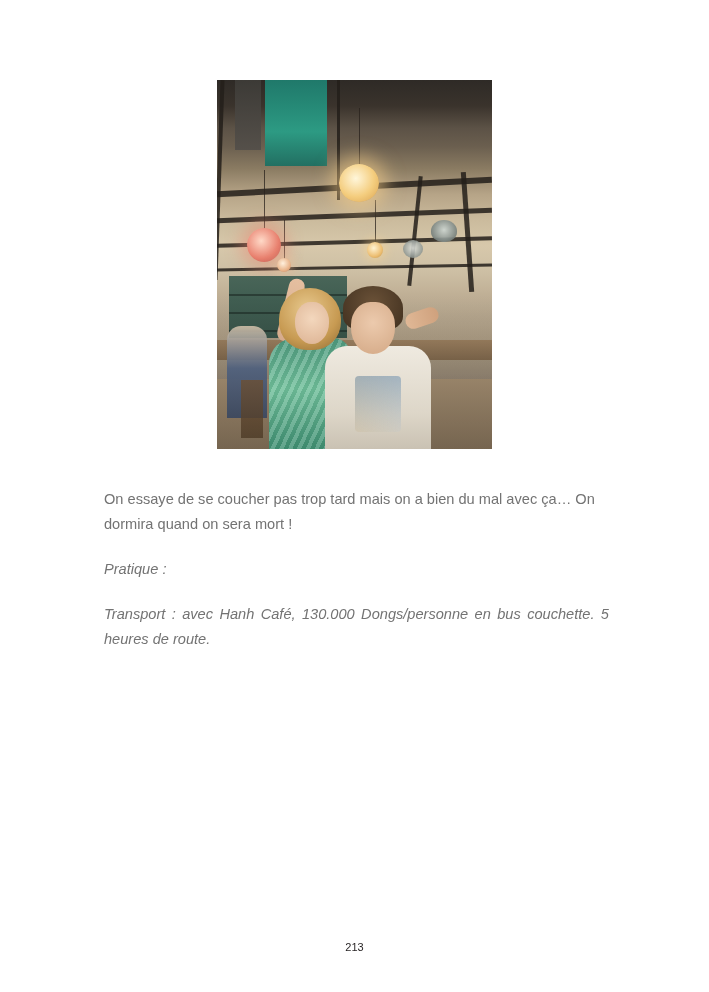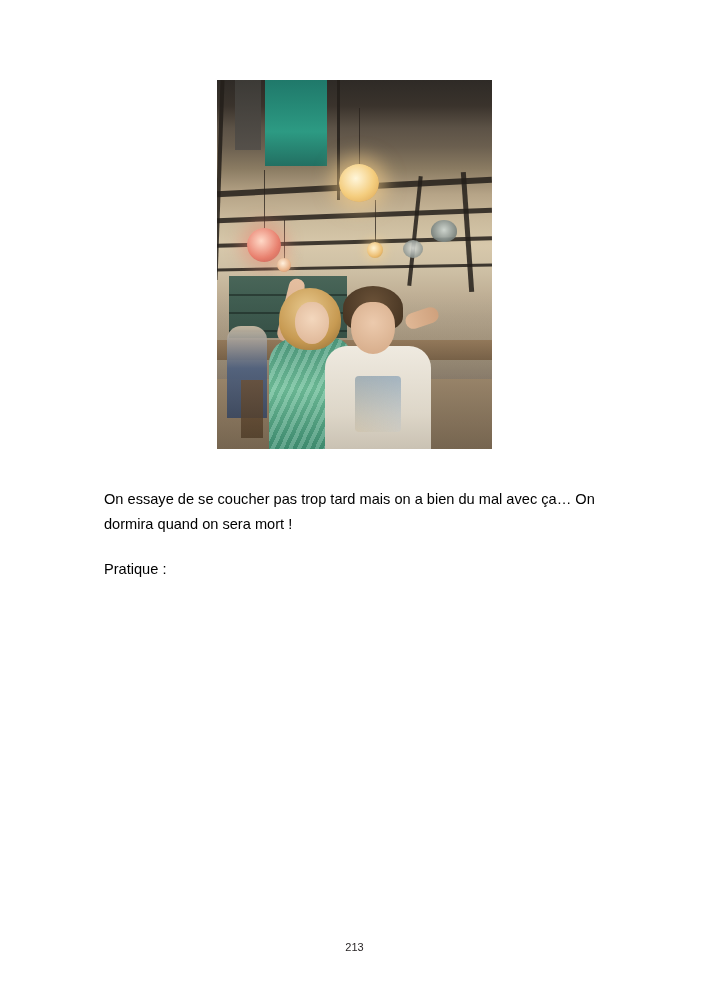--- a/index.html
+++ b/index.html
@@ -245,23 +245,24 @@
   .body-text {
     position: absolute;
     left: 104px;
     top: 487px;
     width: 505px;
   }
   p {
     margin: 0 0 20px 0;
     font-size: 14.6px;
     line-height: 25px;
-    color: #000000;
+    color: #737373;
   }
   p.italic {
+    font-style: italic;
   }
   p.justified {
     text-align: justify;
   }
   .page-number {
     position: absolute;
     left: 0;
     right: 0;
     top: 941px;
     text-align: center;
@@ -321,16 +322,17 @@
       <div class="man-body"></div>
       <div class="man-print"></div>
       <div class="man-hair"></div>
       <div class="man-face"></div>
     </div>
   </div>
 
   <div class="body-text">
     <p>On essaye de se coucher pas trop tard mais on a bien du mal avec ça… On dormira quand on sera mort !</p>
     <p class="italic">Pratique :</p>
+    <p class="italic justified">Transport : avec Hanh Café, 130.000 Dongs/personne en bus couchette. 5 heures de route.</p>
   </div>
 
   <div class="page-number">213</div>
 </div>
 
 </body></html>

